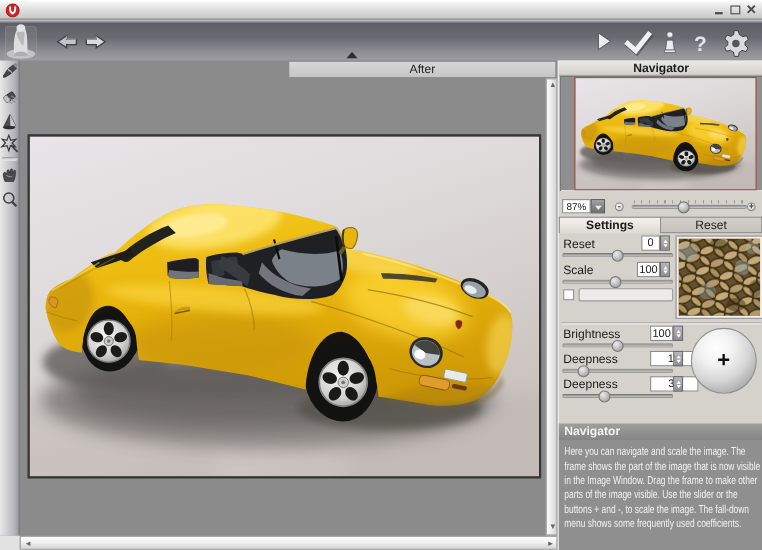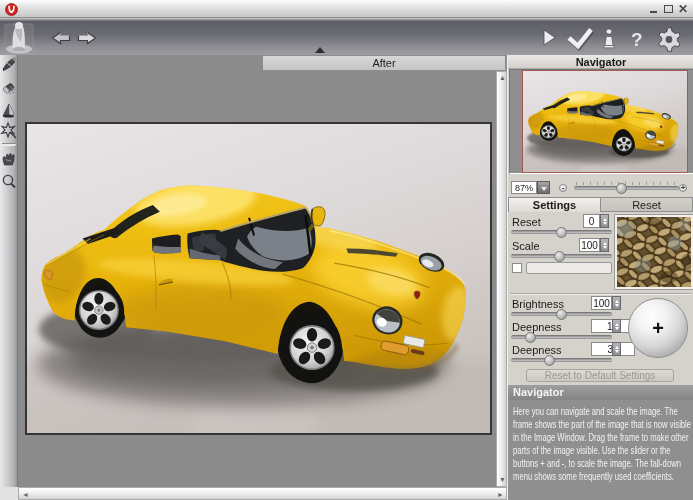--- a/index.html
+++ b/index.html
@@ -280,21 +280,20 @@
 
     <span class="lbl" style="left:4px;top:289px;">Deepness</span>
     <div class="spinfield abs" style="left:83px;top:287px;width:44px;">33</div>
     <div class="spinbtns abs" style="left:104px;top:287px;"></div>
     <div class="track abs" style="left:3px;top:303px;width:101px;"></div>
     <div class="knob abs" style="left:36px;top:300px;"></div>
 
     <div id="sphere" class="abs">
       <span>+</span>
     </div>
-    <div id="resetbtn" class="abs">Reset to Default Settings</div>
 
     <div id="helphead" class="abs">Navigator</div>
     <div id="helpbody" class="abs">
       <div id="helptext">Here you can navigate and scale the image. The<br>frame shows the part of the image that is now visible<br>in the Image Window. Drag the frame to make other<br>parts of the image visible. Use the slider or the<br>buttons + and -, to scale the image. The fall-down<br>menu shows some frequently used coefficients.</div>
     </div>
   </div>
 
   <svg width="0" height="0" style="position:absolute">
     <defs>
       <linearGradient id="bgg" x1="0" y1="0" x2="0.5" y2="1">

